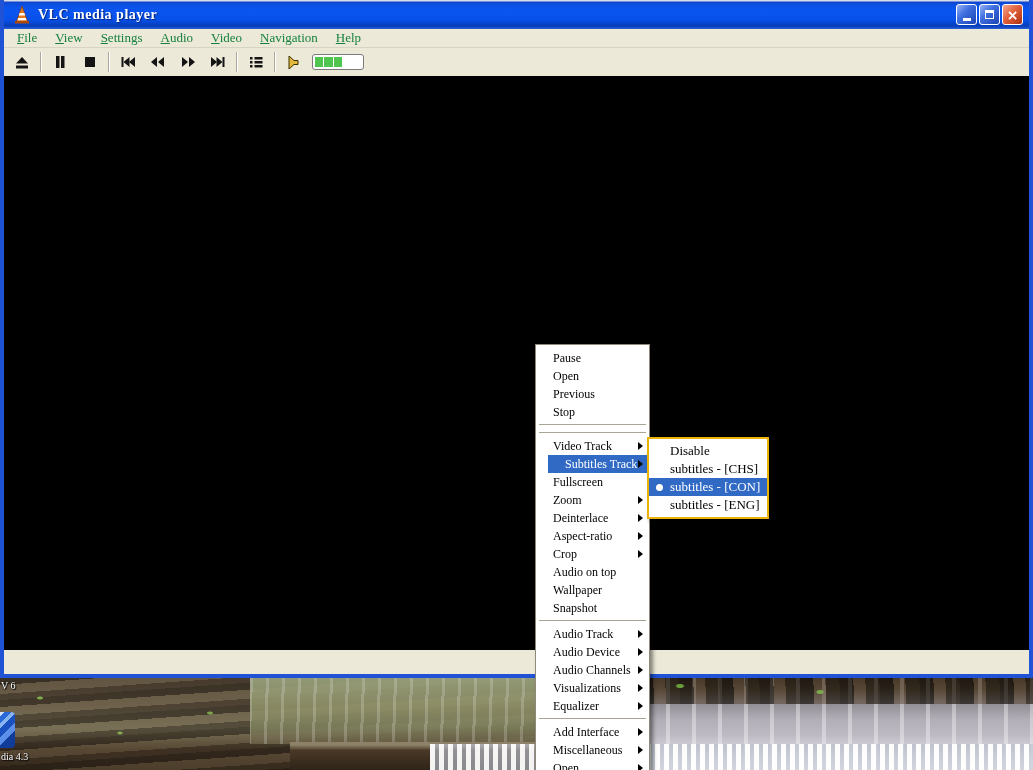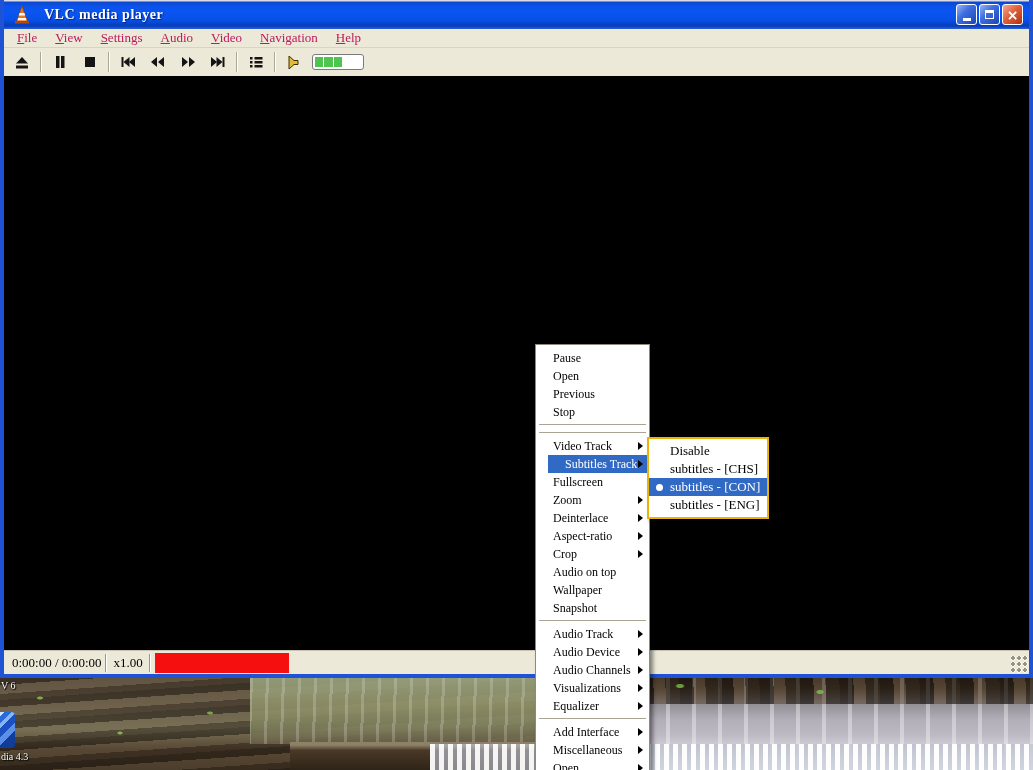--- a/index.html
+++ b/index.html
@@ -42,37 +42,37 @@
   .desk-icon-frag { position:absolute; left:0; top:712px; width:15px; height:36px;
     border-radius:0 4px 4px 0;
     background:linear-gradient(135deg,#cfe0f8 0 3px,#2a6ad8 3px 8px,#88b4f0 8px 12px,#1a50c0 12px 18px,#5c90e8 18px 24px,#123c9a 24px);}
 
   
   .vlc-window { position:absolute; left:0; top:0; width:1033px; height:678px;
     border:4px solid #1f52d4; border-top:0; background:#ece9d8; }
 
   .titlebar { position:relative; height:29px;
     background:linear-gradient(180deg,#d8dce8 0,#d8dce8 1px,#0f46cc 2px,#0b52e8 6px,#0a55f2 12px,#0750e8 20px,#063cb8 26px,#2a62d8 29px);
-    display:flex; align-items:center;gap:6px; }
+    display:flex; align-items:center; }
   .title-icon { width:20px; height:20px; margin:0 6px 0 8px; flex:0 0 auto; }
   .title-text { color:#fff; font-weight:bold; font-size:14px; letter-spacing:.5px;
     text-shadow:1px 1px 1px #05247a; }
   .win-controls { position:absolute; right:6px; top:4px; display:flex; gap:2px; }
   .win-btn { width:21px; height:21px; border:1px solid #fff; border-radius:3px;
     display:flex; align-items:center; justify-content:center; cursor:default; }
   .win-btn.min,.win-btn.max { background:linear-gradient(135deg,#9ab6f4 0%,#3f6fe0 40%,#1c44b4 100%); }
   .win-btn.close { background:linear-gradient(135deg,#f4a890 0%,#e2613c 45%,#ae3012 100%); }
   .g-min { width:8px; height:3px; background:#fff; margin-top:10px; }
   .g-max { width:9px; height:9px; border:1px solid #fff; border-top:3px solid #fff; }
   .g-close { color:#fff; font-weight:bold; font-size:14px; line-height:1;
     font-family:"DejaVu Sans",sans-serif; }
 
   .menubar { height:19px; background:#ece9d8; border-bottom:1px solid #d8d4c4;
     display:flex; align-items:center; font-size:13px; padding-left:4px; }
-  .menubar-item { padding:4px 9px; color:#be185d; white-space:nowrap; }
+  .menubar-item { padding:4px 9px; color:#15803d; white-space:nowrap; }
 
   .toolbar { height:28px; background:#ece9d8; display:flex; align-items:center; }
   .tool-btn { height:24px; display:flex; align-items:center; justify-content:center;
     padding:0 7px; }
   .tool-btn svg { display:block; }
   .tsep { width:2px; height:20px; margin:0 3px;
     background:linear-gradient(90deg,#aca899 1px,#fff 1px); flex:0 0 auto; }
   .vol-box { width:52px; height:16px; border:1px solid #7b7b7b; border-radius:3px;
     background:#fff; margin-left:3px; display:flex; align-items:center; padding:0 2px; gap:1px; }
   .vol-seg { width:9px; height:10px; }
@@ -231,28 +231,20 @@
         <span class="vol-seg" style="background: rgb(79, 196, 79);"></span>
         <span class="vol-seg" style="background: rgb(79, 196, 79);"></span>
         <span class="vol-seg" style="background: rgb(79, 196, 79);"></span>
         <span class="vol-seg" style="background: transparent;"></span>
         <span class="vol-seg" style="background: transparent;"></span>
       </div>
     </div>
 
   <div class="video-area"></div>
 
-  <div class="statusbar">
-    <span class="cell-time">0:00:00 / 0:00:00</span>
-    <span class="vsep"></span>
-    <span class="cell-speed">x1.00</span>
-    <span class="vsep"></span>
-    <div class="seek-bar" id="seek-bar" style="background: rgb(245, 15, 15);"></div>
-    <div class="resize-grip"></div>
-  </div>
 </div>
 
 <div class="ctx-menu" id="ctx-menu">
     <div class="ctx-item">Pause</div>
     <div class="ctx-item">Open</div>
     <div class="ctx-item">Previous</div>
     <div class="ctx-item">Stop</div>
     <div class="ctx-sep"></div>
     <div class="ctx-sep"></div>
     <div class="ctx-item">Video Track<span class="arr"></span></div>

